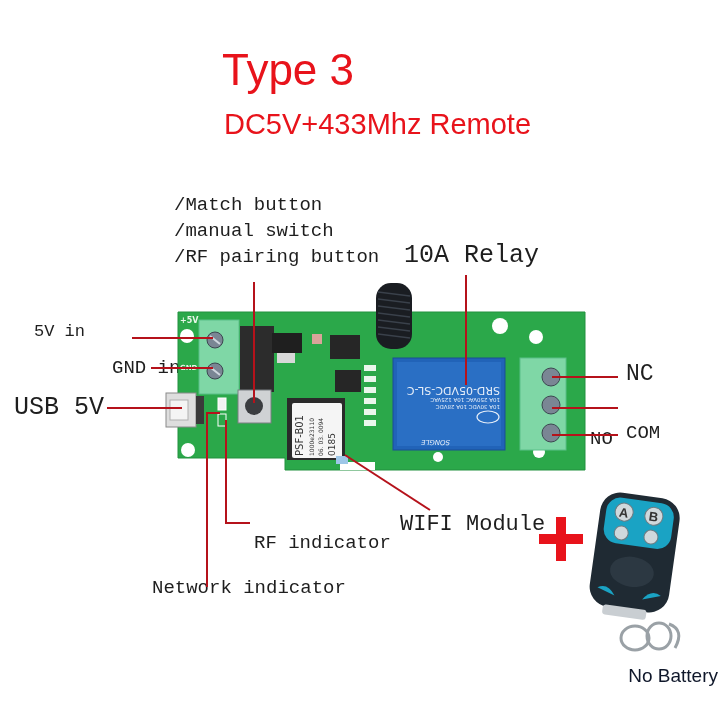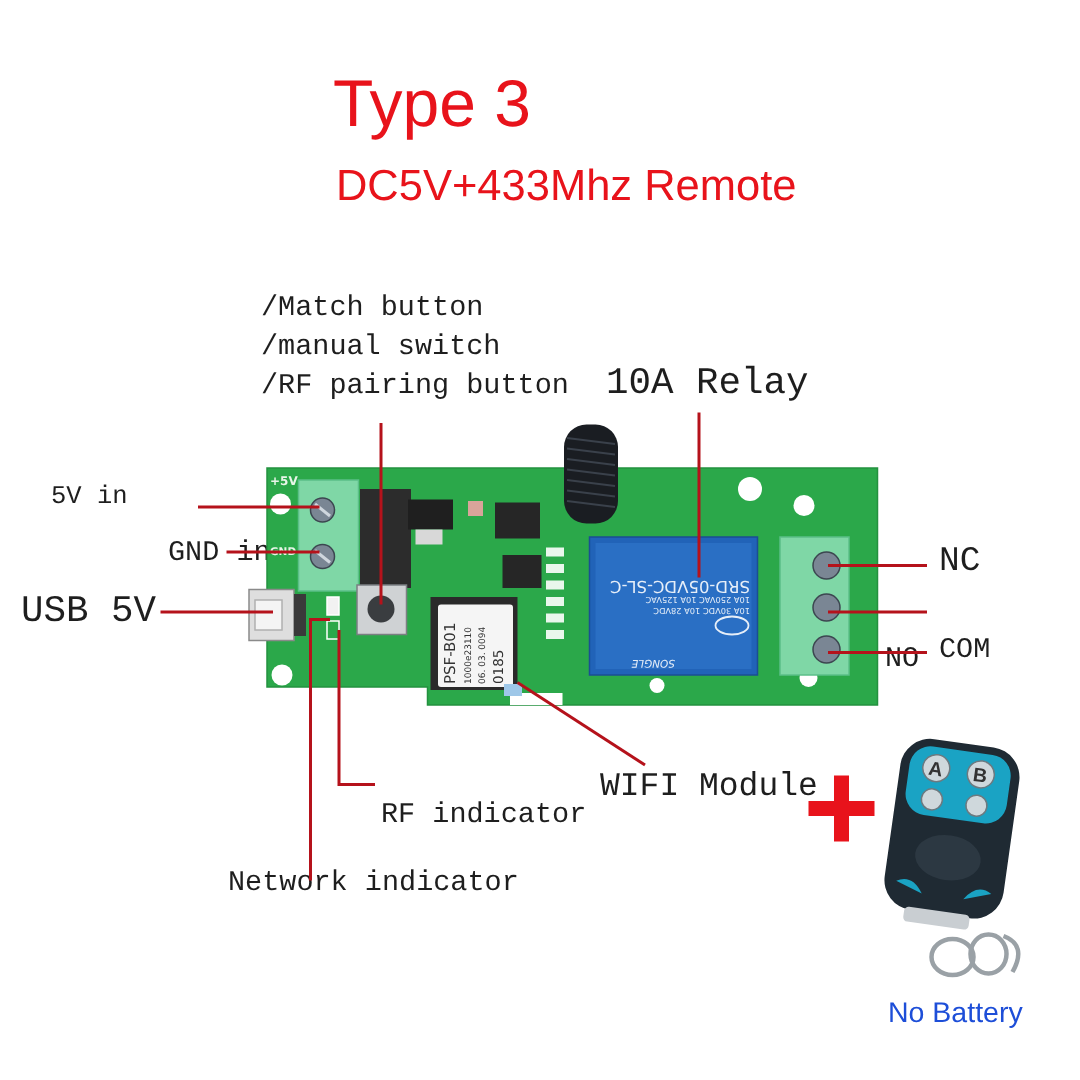--- a/index.html
+++ b/index.html
@@ -2,21 +2,21 @@
 <html><head>
 <meta charset="utf-8">
 <style>
   html, body { margin:0; padding:0; background:#ffffff; }
   body { width:720px; height:720px; position:relative; overflow:hidden; font-family:"DejaVu Sans", sans-serif; }
   .abs { position:absolute; }
   .title { left:0; width:576px; text-align:center; top:40px; font-family:"Liberation Sans", sans-serif; font-size:44px; color:#e8131b; line-height:60px; }
   .subtitle { left:0; width:755px; text-align:center; top:106px; font-family:"Liberation Sans", sans-serif; font-size:29px; color:#e8131b; line-height:36px; }
   .lbl { color:#1e1e1e; white-space:nowrap; font-family:Liberation Mono, monospace; }
   .plus-h { background:#e8131b; }
-  .remote-label { font-family:"Liberation Sans", sans-serif; color:#1d4ed8; font-size:19px; line-height:20px; text-align:left; }
+  .remote-label { font-family:"Liberation Sans", sans-serif; color:#0f172a; font-size:19px; line-height:20px; text-align:right; }
 </style>
 </head>
 <body>
 
 <div class="abs title">Type 3</div>
 <div class="abs subtitle">DC5V+433Mhz Remote</div>
 
 <div class="abs lbl" style="left:174px;top:192px;font-size:19px;line-height:26px;">
   <div>/Match button</div>
   <div>/manual switch</div>

